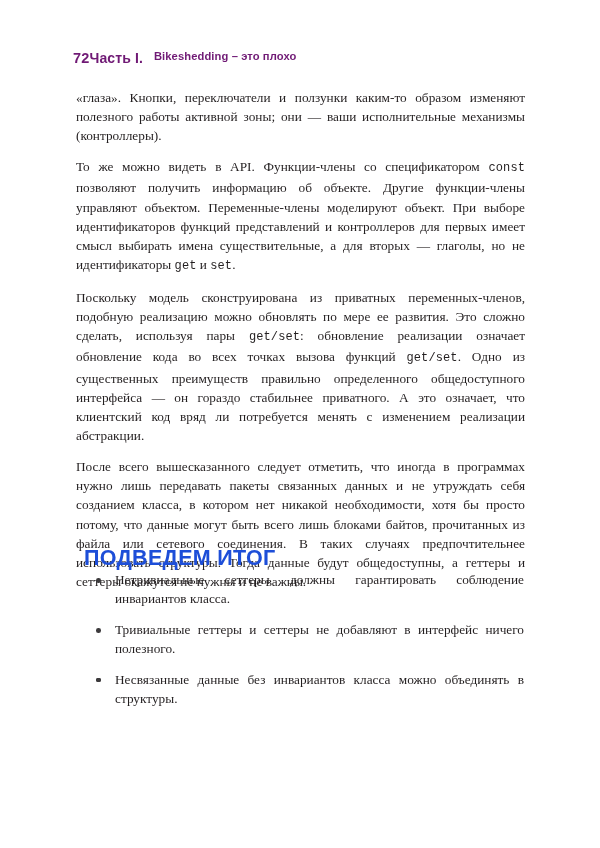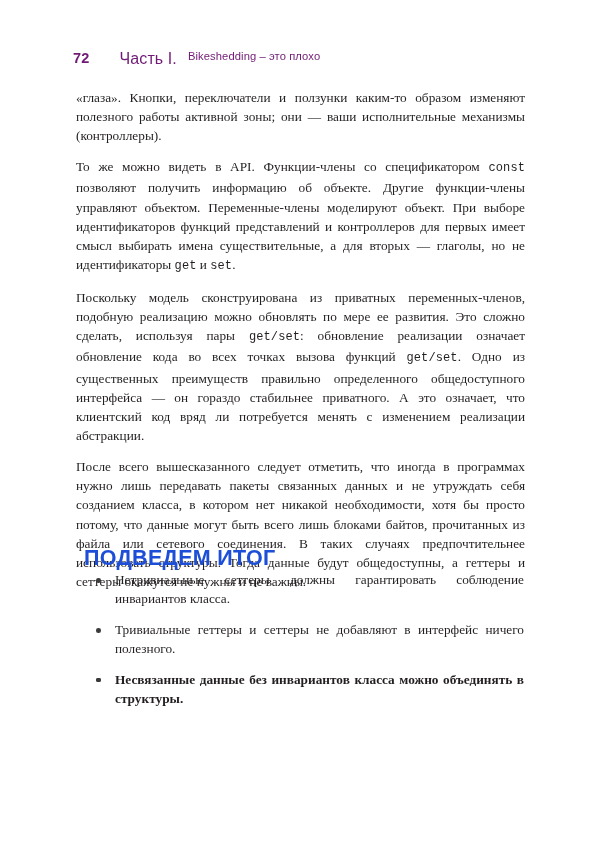--- a/index.html
+++ b/index.html
@@ -34,28 +34,27 @@
     white-space: nowrap;
     font-family: "Liberation Sans", "DejaVu Sans", sans-serif;
     color: #701a75;
   }
   .folio {
     font-size: 14.5px;
     font-weight: bold;
     letter-spacing: 0.2px;
   }
   .header-part {
-    font-size: 16px;
-    font-weight: normal;
-    margin-left: 30px;
+    font-size: 14px;
+    font-weight: bold;
     letter-spacing: 0.1px;
   }
   .header-title {
     font-size: 11.2px;
-    font-weight: normal;
+    font-weight: bold;
     margin-left: 11px;
     letter-spacing: 0.1px;
   }
 
   
   .content {
     position: absolute;
     left: 76px;
     top: 88px;
     width: 449px;
@@ -107,21 +106,20 @@
     position: relative;
     padding-left: 23px;
     margin-bottom: 11.5px;
     font-size: 13.3px;
     line-height: 19.2px;
     text-align: justify;
     color: #231f20;
   }
   .summary-list li:last-child {
     margin-bottom: 8px;
-    font-weight: bold;
   }
   .summary-list li .bullet-dot {
     position: absolute;
     left: 4px;
     top: 8px;
     width: 4.6px;
     height: 4.6px;
     border-radius: 50%;
     background: #3c3a3c;
   }

